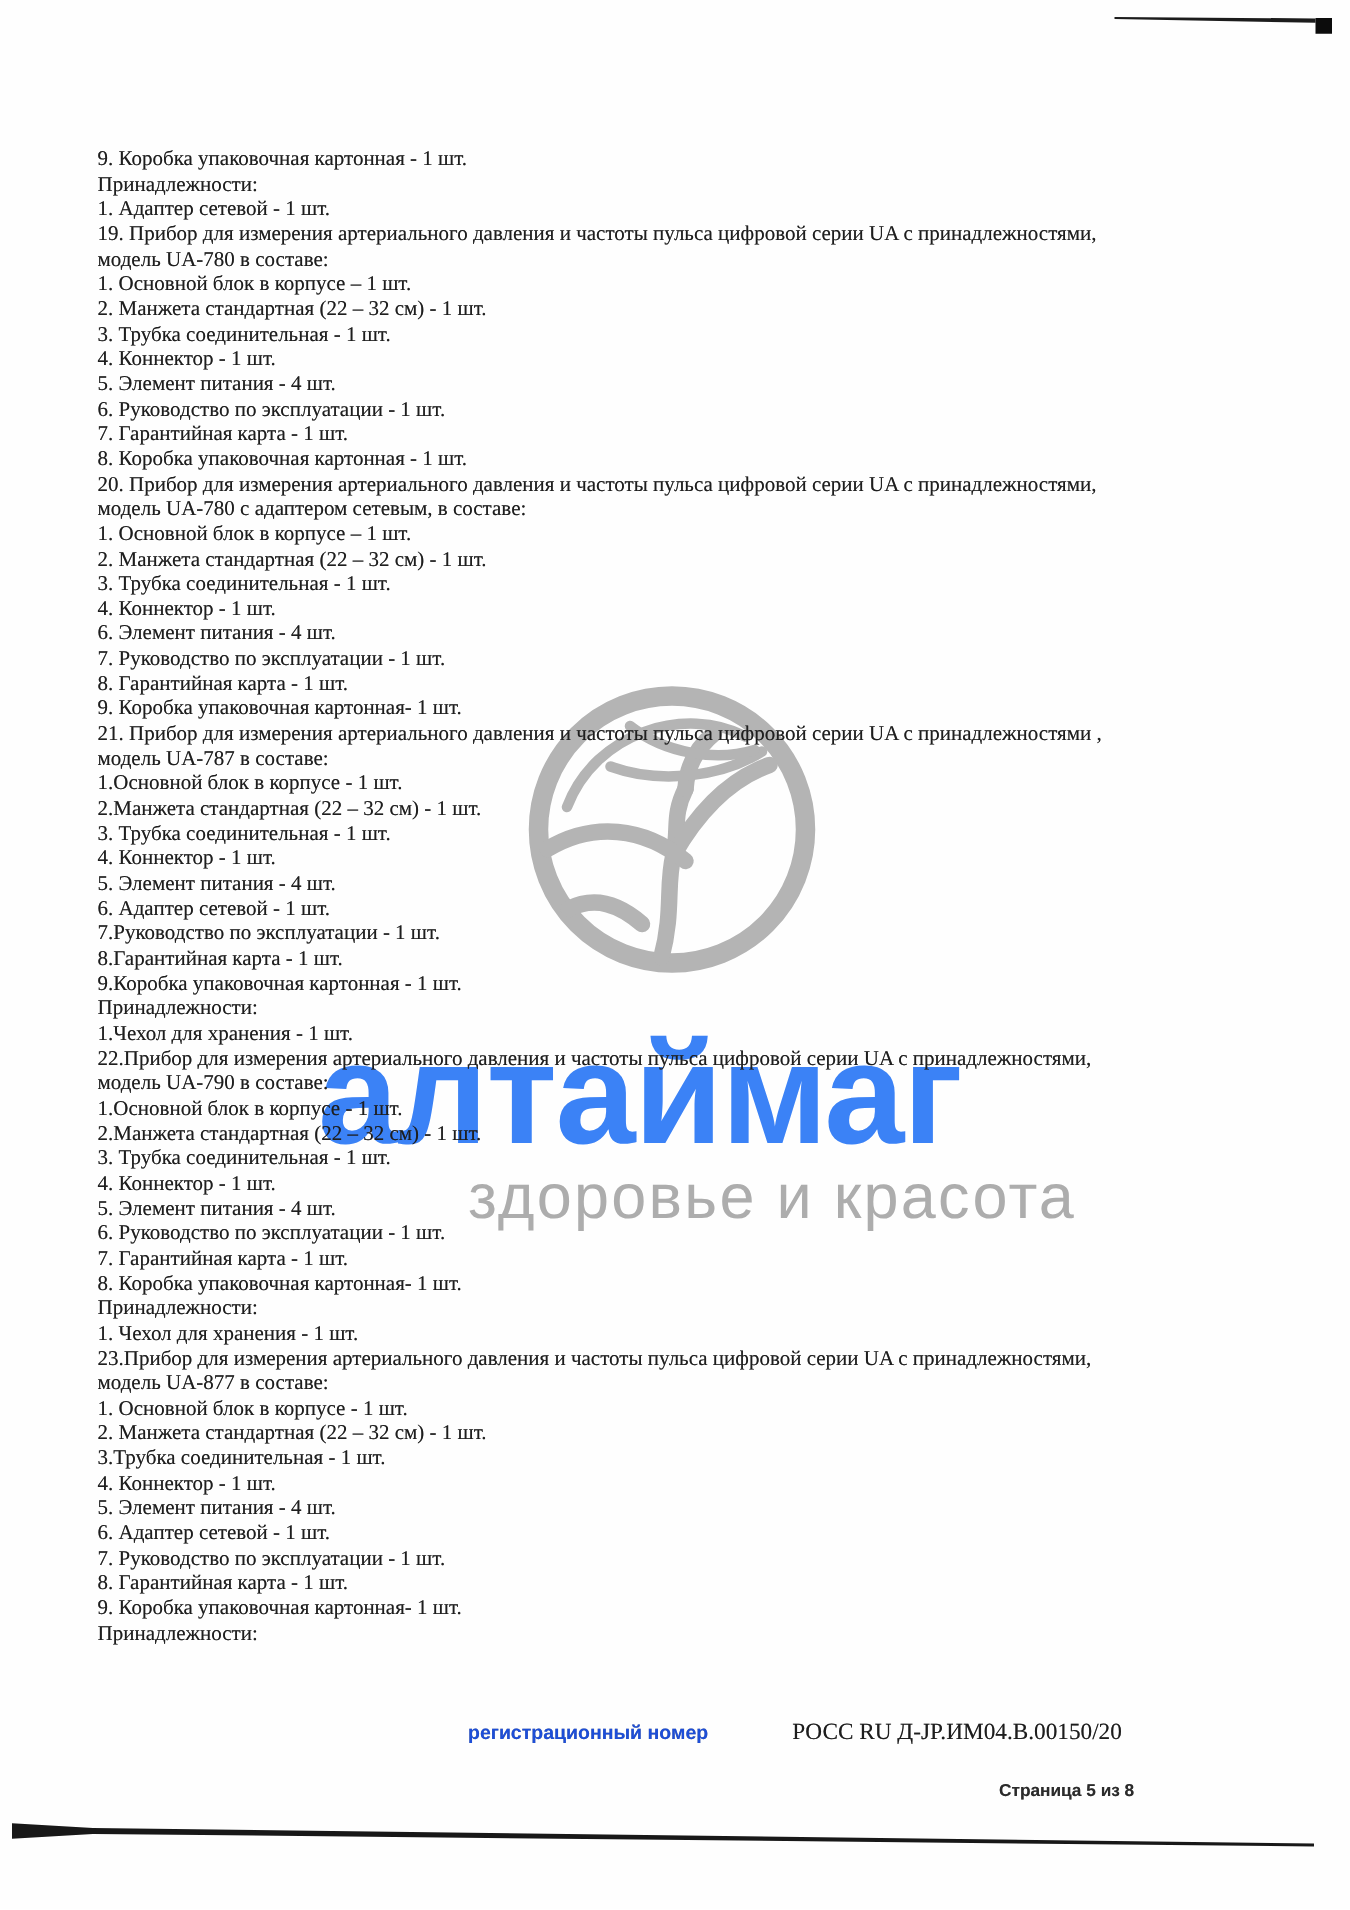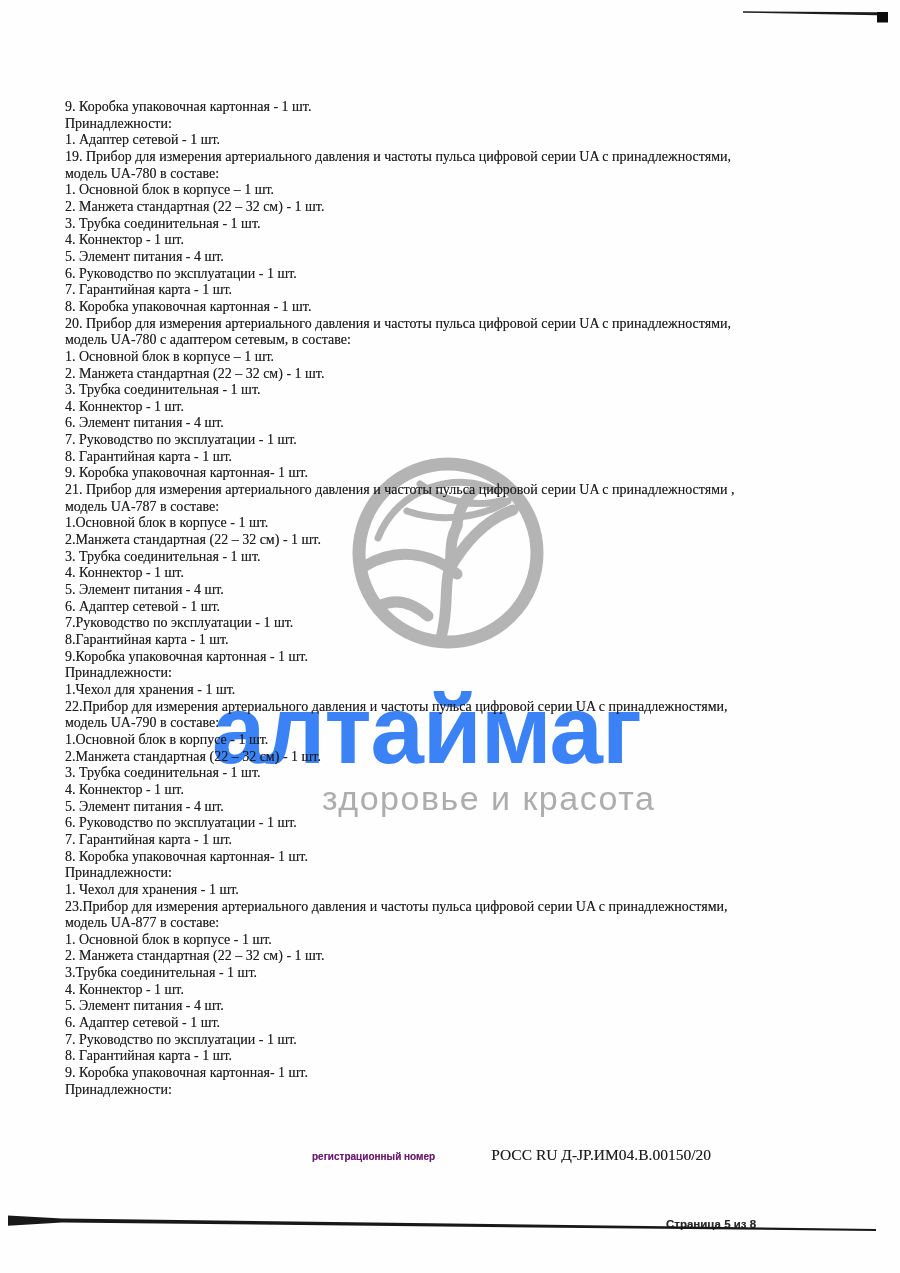--- a/index.html
+++ b/index.html
@@ -12,46 +12,46 @@
   .artifacts { position:absolute; left:0; top:0; z-index:3; pointer-events:none; }
   .watermark-layer { position:absolute; left:0; top:0; width:100%; height:100%; z-index:1; }
   .logo-svg { position:absolute; left:345px; top:456px; }
   .brand {
     position:absolute; left:212px; top:682px;
     font-family:"Liberation Sans", sans-serif; font-weight:bold;
     font-size:96px; line-height:96px; letter-spacing:-1px; color:#3b82f6;
     white-space:nowrap;
   }
   .tagline {
-    position:absolute; left:322px; top:780px;
+    position:absolute; left:312px; top:780px;
     font-family:"Liberation Sans", sans-serif;
-    font-size:34px; line-height:36px; letter-spacing:1.5px; color:#adadad;
+    font-size:42px; line-height:36px; letter-spacing:1.5px; color:#adadad;
     white-space:nowrap;
     text-align:right;
   }
   .content { position:absolute; left:65px; top:87px; width:812px; z-index:2;margin-top:12px; }
   .line {
     font-size:14px; line-height:16.65px; white-space:nowrap;
     color:#1e1e1e; text-shadow:0 0 0.4px rgba(25,25,25,0.55);
   }
   .reg {
     position:absolute; left:312px; top:1146px; z-index:2;
     display:flex; align-items:baseline; gap:8px; white-space:nowrap;
   }
   .reg-label {
     font-family:"Liberation Sans", sans-serif; font-weight:bold;
-    font-size:10px; color:#701a75; text-shadow:0 0 0.4px rgba(25,25,25,0.5);
+    font-size:13px; color:#1d4ed8; text-shadow:0 0 0.4px rgba(25,25,25,0.5);
   }
   .reg-num {
     font-family:"Liberation Serif", serif; font-size:15.5px; color:#1d1d1d;
     text-shadow:0 0 0.4px rgba(25,25,25,0.5);
     margin-left:48px;
   }
   .pagenum {
-    position:absolute; left:666px; top:1218px; z-index:2;
+    position:absolute; left:666px; top:1188px; z-index:2;
     font-family:"Liberation Sans", sans-serif; font-size:11.5px; font-weight:600;
     color:#2b2b2b; text-shadow:0 0 0.4px rgba(25,25,25,0.5);
   }
 </style>
 </head>
 <body>
 
 <div class="page">
 
   <svg class="artifacts" width="900" height="1273" viewBox="0 0 900 1273">

